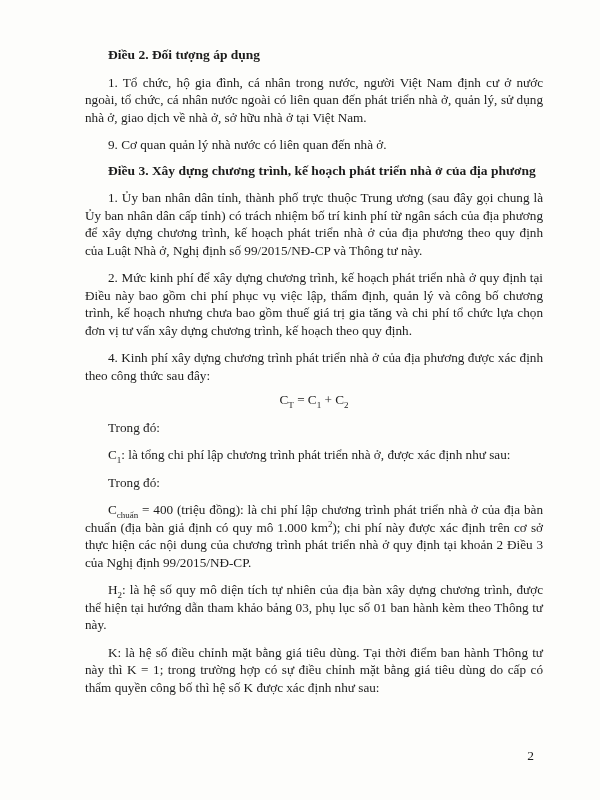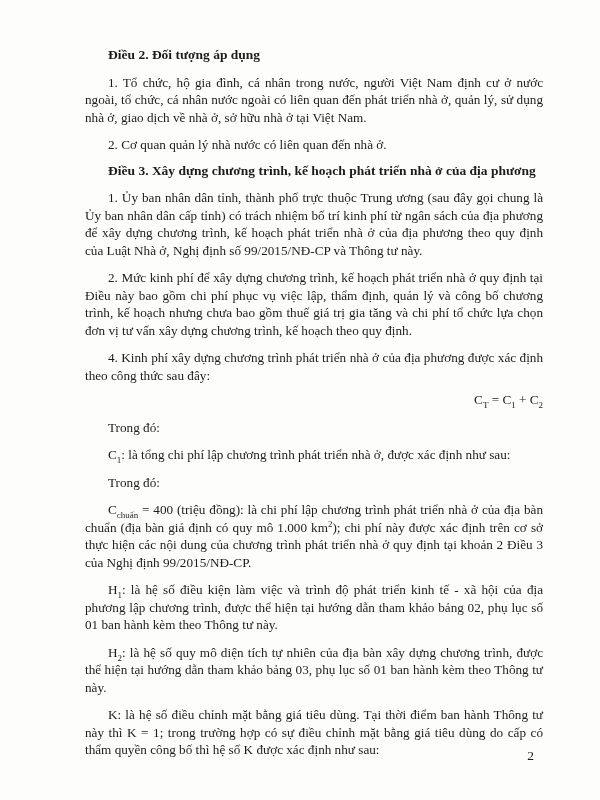--- a/index.html
+++ b/index.html
@@ -29,21 +29,21 @@
     font-weight: 700;
     font-size: 13.5px;
     margin: 8px 0 0 0;
     text-indent: 23px;
     text-align: left;
   }
   .heading.first {
     margin-top: 0;
   }
   .formula {
-    text-align: right;
+    text-align: center;
     text-indent: 0 !important;
     margin: 7px 0 3px 0 !important;
   }
   sub, sup {
     font-size: 68%;
     line-height: 0;
   }
   .page-number {
     position: absolute;
     right: 66px;
@@ -54,21 +54,21 @@
 </style>
 </head>
 <body>
 
 <div class="page">
 
   <h3 class="heading first">Điều 2. Đối tượng áp dụng</h3>
 
   <p>1. Tổ chức, hộ gia đình, cá nhân trong nước, người Việt Nam định cư ở nước ngoài, tổ chức, cá nhân nước ngoài có liên quan đến phát triển nhà ở, quản lý, sử dụng nhà ở, giao dịch về nhà ở, sở hữu nhà ở tại Việt Nam.</p>
 
-  <p>2. Cơ quan quản lý nhà nước có liên quan đến nhà ở.</p>
+  <p>9. Cơ quan quản lý nhà nước có liên quan đến nhà ở.</p>
 
   <h3 class="heading">Điều 3. Xây dựng chương trình, kế hoạch phát triển nhà ở của địa phương</h3>
 
   <p>1. Ủy ban nhân dân tỉnh, thành phố trực thuộc Trung ương (sau đây gọi chung là Ủy ban nhân dân cấp tỉnh) có trách nhiệm bố trí kinh phí từ ngân sách của địa phương để xây dựng chương trình, kế hoạch phát triển nhà ở của địa phương theo quy định của Luật Nhà ở, Nghị định số 99/2015/NĐ-CP và Thông tư này.</p>
 
   <p>2. Mức kinh phí để xây dựng chương trình, kế hoạch phát triển nhà ở quy định tại Điều này bao gồm chi phí phục vụ việc lập, thẩm định, quản lý và công bố chương trình, kế hoạch nhưng chưa bao gồm thuế giá trị gia tăng và chi phí tổ chức lựa chọn đơn vị tư vấn xây dựng chương trình, kế hoạch theo quy định.</p>
 
   <p>4. Kinh phí xây dựng chương trình phát triển nhà ở của địa phương được xác định theo công thức sau đây:</p>
 
   <p class="formula">C<sub>T</sub> = C<sub>1</sub> + C<sub>2</sub></p>
@@ -76,21 +76,20 @@
   <p>Trong đó:</p>
 
 
   <p>C<sub>1</sub>: là tổng chi phí lập chương trình phát triển nhà ở, được xác định như sau:</p>
 
 
   <p>Trong đó:</p>
 
   <p>C<sub>chuẩn</sub> = 400 (triệu đồng): là chi phí lập chương trình phát triển nhà ở của địa bàn chuẩn (địa bàn giả định có quy mô 1.000 km<sup>2</sup>); chi phí này được xác định trên cơ sở thực hiện các nội dung của chương trình phát triển nhà ở quy định tại khoản 2 Điều 3 của Nghị định 99/2015/NĐ-CP.</p>
 
-  <p>H<sub>1</sub>: là hệ số điều kiện làm việc và trình độ phát triển kinh tế - xã hội của địa phương lập chương trình, được thể hiện tại hướng dẫn tham khảo bảng 02, phụ lục số 01 ban hành kèm theo Thông tư này.</p>
 
   <p>H<sub>2</sub>: là hệ số quy mô diện tích tự nhiên của địa bàn xây dựng chương trình, được thể hiện tại hướng dẫn tham khảo bảng 03, phụ lục số 01 ban hành kèm theo Thông tư này.</p>
 
   <p>K: là hệ số điều chỉnh mặt bằng giá tiêu dùng. Tại thời điểm ban hành Thông tư này thì K = 1; trong trường hợp có sự điều chỉnh mặt bằng giá tiêu dùng do cấp có thẩm quyền công bố thì hệ số K được xác định như sau:</p>
 
   <div class="page-number">2</div>
 
 </div>
 
 </body></html>

